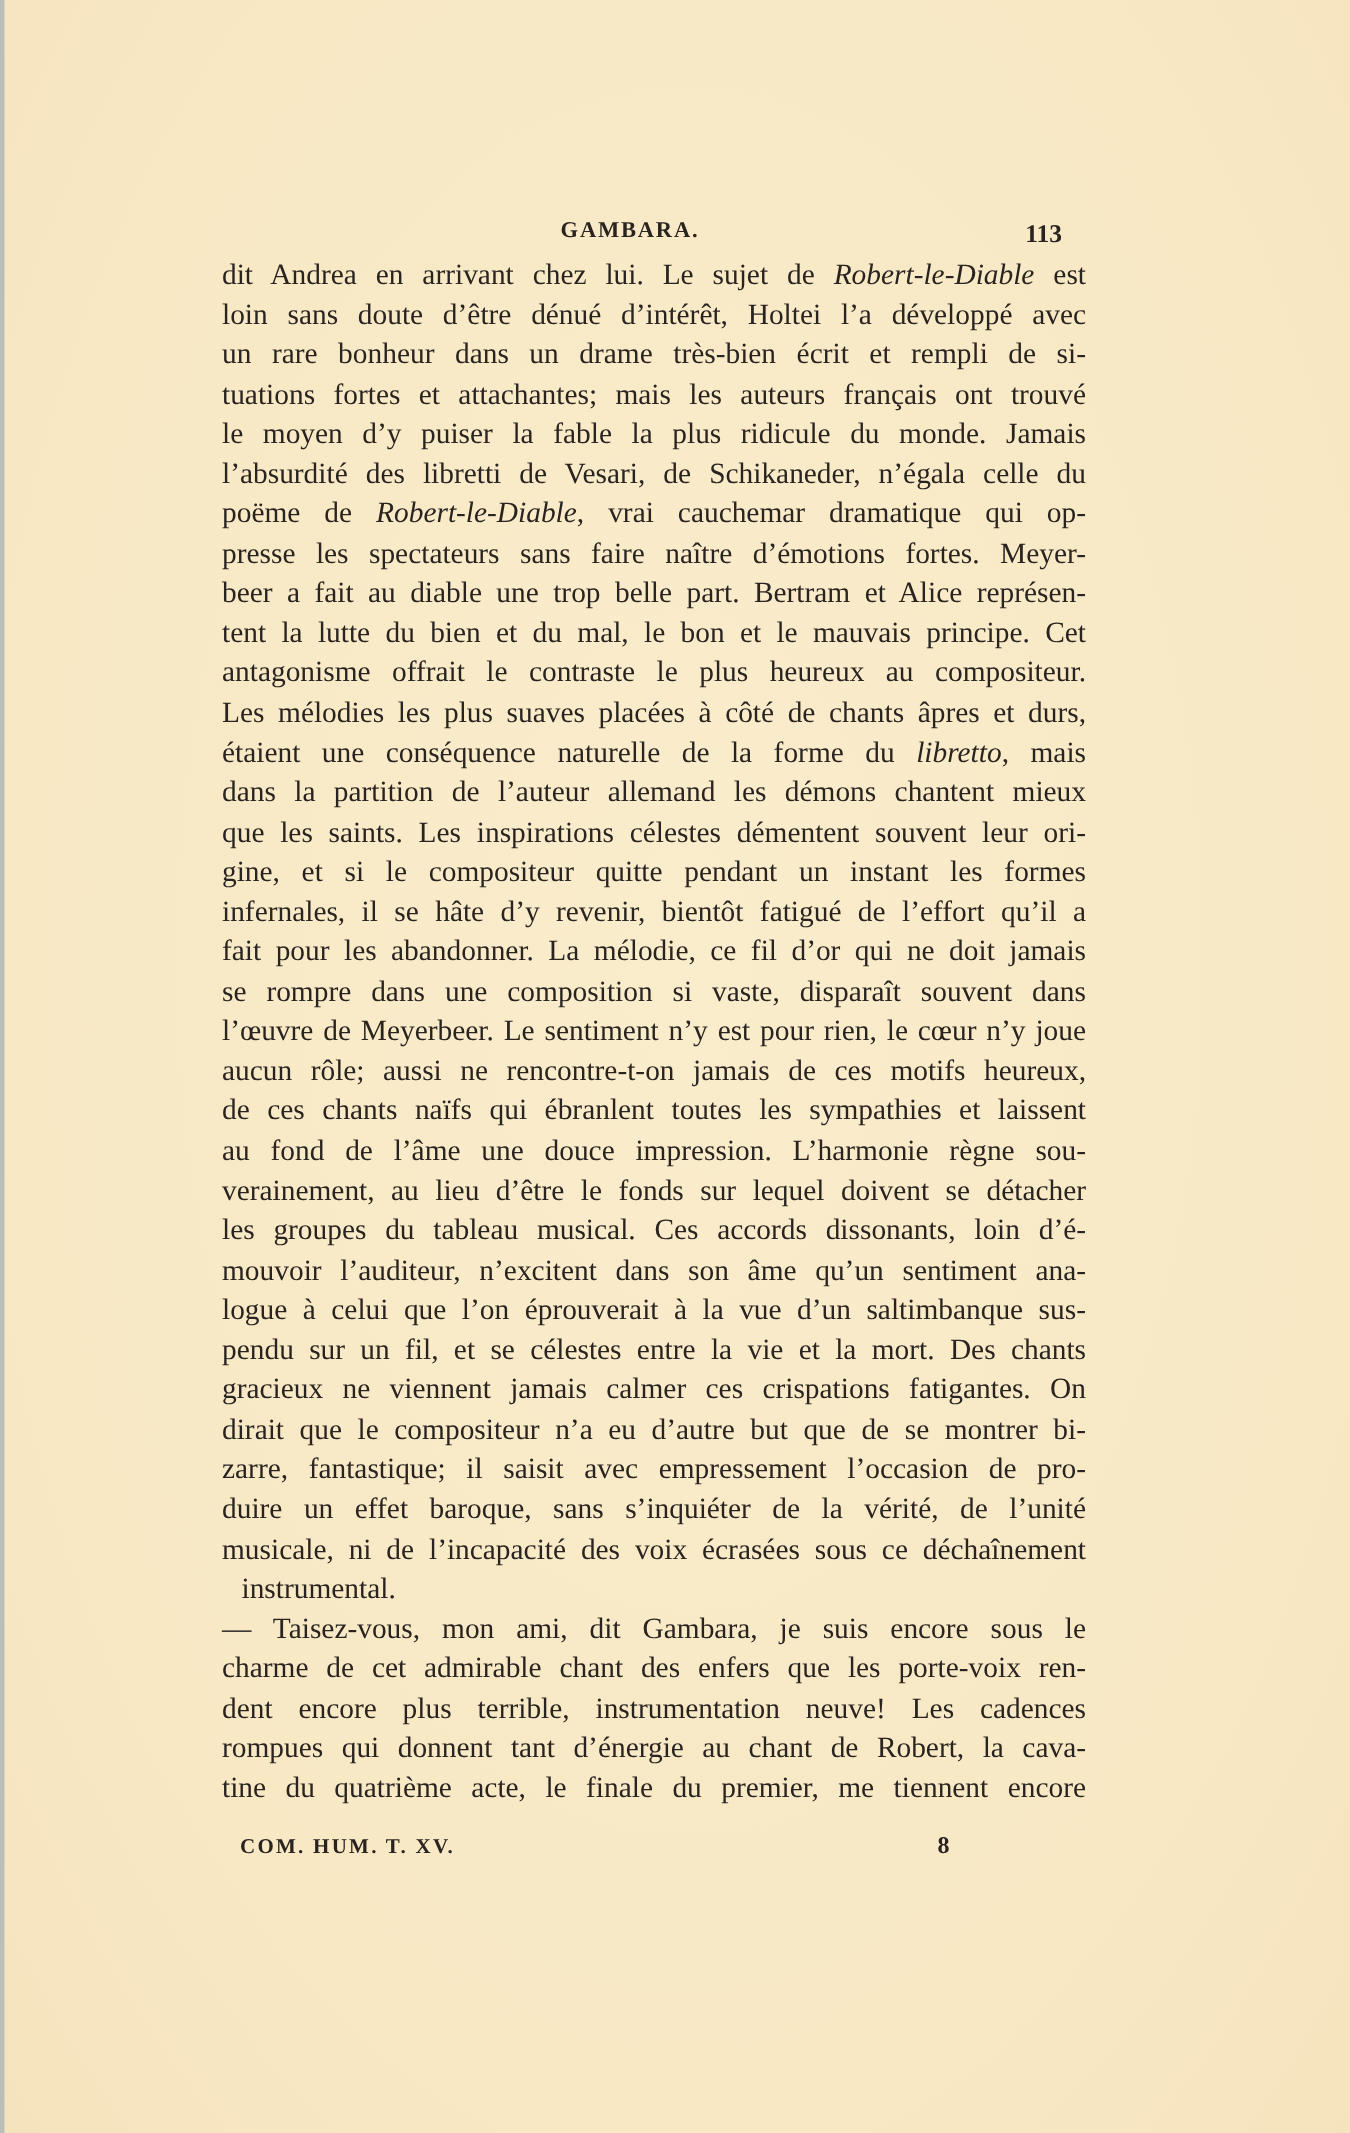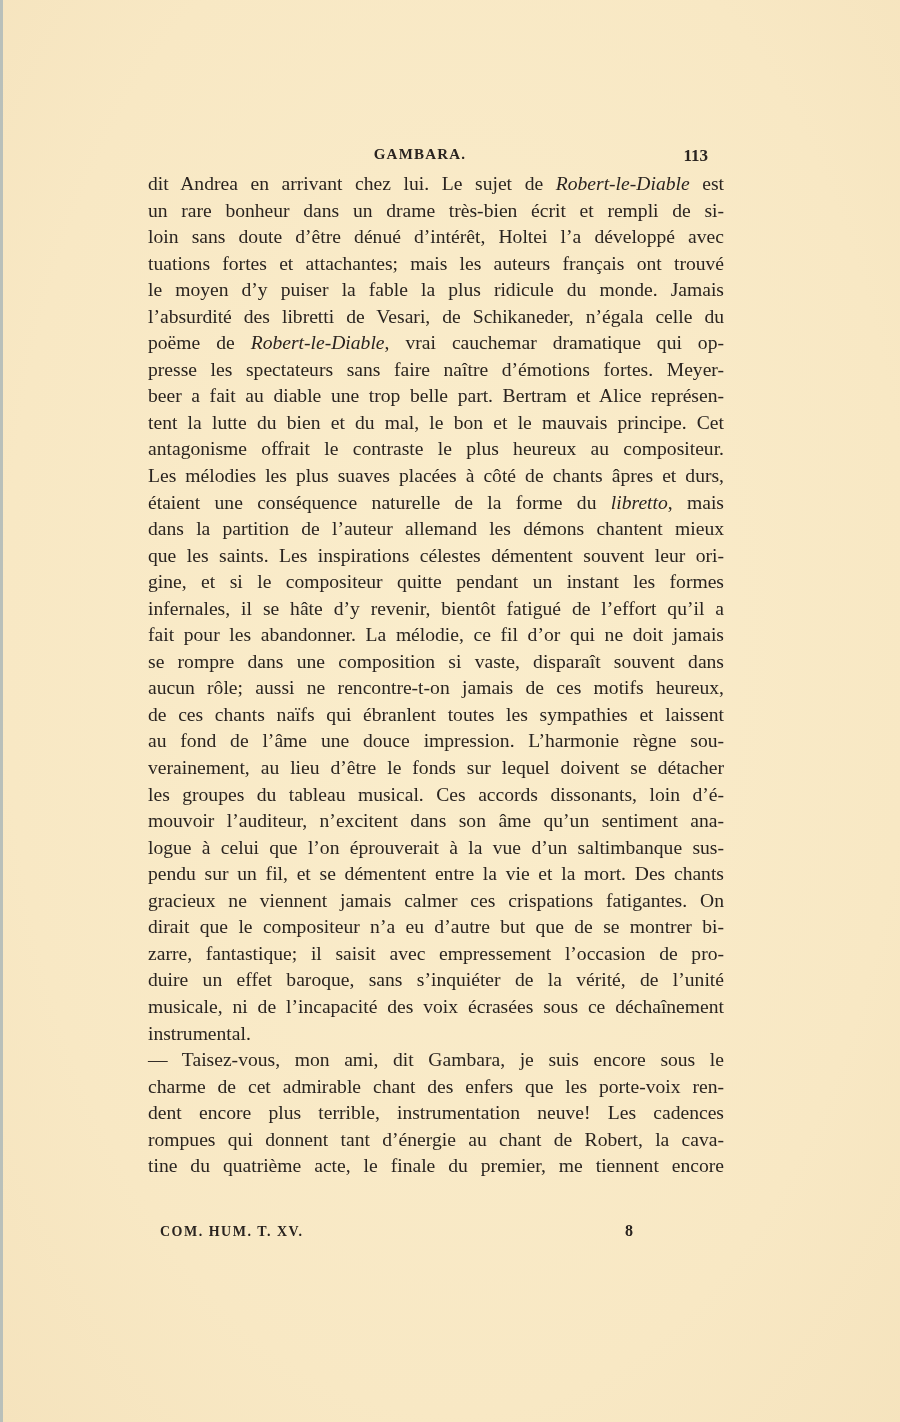--- a/index.html
+++ b/index.html
@@ -33,21 +33,21 @@
   }
   .text-block {
     position: absolute; top: 171px; left: 148px; width: 576px;
     font-family: "Liberation Serif", serif;
     font-size: 19.6px; line-height: 26.55px;
   }
   .line {
     display: block; height: 26.55px; white-space: nowrap;
     text-align: justify; text-align-last: justify;
   }
-  .line.last { text-align-last: left; }
+  .line.last { text-align-last: left; margin-left: 13px; }
   .line.indent { padding-left: 0; }
   .it { font-style: italic; }
   .footer {
     position: absolute; top: 1224px; left: 132px; width: 576px; height: 20px;
   }
   .signature-label {
     position: absolute; left: 28px; top: 0;
     font-family: "Liberation Serif", serif; font-weight: bold;
     font-size: 14px; letter-spacing: 1.5px;
   }
@@ -62,46 +62,47 @@
 <div class="page">
   <div class="spine"></div>
 
   <div class="running-head">
     <span class="running-title">GAMBARA.</span>
     <span class="page-number">113</span>
   </div>
 
   <div class="text-block" id="text-block">
       <span class="line"><span>dit Andrea en arrivant chez lui. Le sujet de </span><span class="it">Robert-le-Diable</span><span> est</span></span>
+      <span class="line"><span>loin sans doute d’être dénué d’intérêt, Holtei l’a développé avec</span></span>
       <span class="line"><span>un rare bonheur dans un drame très-bien écrit et rempli de si-</span></span>
-      <span class="line"><span>loin sans doute d’être dénué d’intérêt, Holtei l’a développé avec</span></span>
       <span class="line"><span>tuations fortes et attachantes; mais les auteurs français ont trouvé</span></span>
       <span class="line"><span>le moyen d’y puiser la fable la plus ridicule du monde. Jamais</span></span>
       <span class="line"><span>l’absurdité des libretti de Vesari, de Schikaneder, n’égala celle du</span></span>
       <span class="line"><span>poëme de </span><span class="it">Robert-le-Diable</span><span>, vrai cauchemar dramatique qui op-</span></span>
       <span class="line"><span>presse les spectateurs sans faire naître d’émotions fortes. Meyer-</span></span>
       <span class="line"><span>beer a fait au diable une trop belle part. Bertram et Alice représen-</span></span>
       <span class="line"><span>tent la lutte du bien et du mal, le bon et le mauvais principe. Cet</span></span>
       <span class="line"><span>antagonisme offrait le contraste le plus heureux au compositeur.</span></span>
       <span class="line"><span>Les mélodies les plus suaves placées à côté de chants âpres et durs,</span></span>
       <span class="line"><span>étaient une conséquence naturelle de la forme du </span><span class="it">libretto</span><span>, mais</span></span>
       <span class="line"><span>dans la partition de l’auteur allemand les démons chantent mieux</span></span>
       <span class="line"><span>que les saints. Les inspirations célestes démentent souvent leur ori-</span></span>
       <span class="line"><span>gine, et si le compositeur quitte pendant un instant les formes</span></span>
       <span class="line"><span>infernales, il se hâte d’y revenir, bientôt fatigué de l’effort qu’il a</span></span>
       <span class="line"><span>fait pour les abandonner. La mélodie, ce fil d’or qui ne doit jamais</span></span>
       <span class="line"><span>se rompre dans une composition si vaste, disparaît souvent dans</span></span>
+      <span class="line"><span>l’œuvre de Meyerbeer. Le sentiment n’y est pour rien, le cœur n’y joue</span></span>
       <span class="line"><span>aucun rôle; aussi ne rencontre-t-on jamais de ces motifs heureux,</span></span>
       <span class="line"><span>de ces chants naïfs qui ébranlent toutes les sympathies et laissent</span></span>
       <span class="line"><span>au fond de l’âme une douce impression. L’harmonie règne sou-</span></span>
       <span class="line"><span>verainement, au lieu d’être le fonds sur lequel doivent se détacher</span></span>
       <span class="line"><span>les groupes du tableau musical. Ces accords dissonants, loin d’é-</span></span>
       <span class="line"><span>mouvoir l’auditeur, n’excitent dans son âme qu’un sentiment ana-</span></span>
       <span class="line"><span>logue à celui que l’on éprouverait à la vue d’un saltimbanque sus-</span></span>
-      <span class="line"><span>pendu sur un fil, et se démentent entre la vie et la mort. Des chants</span></span>
+      <span class="line"><span>pendu sur un fil, et se célestes entre la vie et la mort. Des chants</span></span>
       <span class="line"><span>gracieux ne viennent jamais calmer ces crispations fatigantes. On</span></span>
       <span class="line"><span>dirait que le compositeur n’a eu d’autre but que de se montrer bi-</span></span>
       <span class="line"><span>zarre, fantastique; il saisit avec empressement l’occasion de pro-</span></span>
       <span class="line"><span>duire un effet baroque, sans s’inquiéter de la vérité, de l’unité</span></span>
       <span class="line"><span>musicale, ni de l’incapacité des voix écrasées sous ce déchaînement</span></span>
       <span class="line last"><span>instrumental.</span></span>
       <span class="line indent"><span>— Taisez-vous, mon ami, dit Gambara, je suis encore sous le</span></span>
       <span class="line"><span>charme de cet admirable chant des enfers que les porte-voix ren-</span></span>
       <span class="line"><span>dent encore plus terrible, instrumentation neuve! Les cadences</span></span>
       <span class="line"><span>rompues qui donnent tant d’énergie au chant de Robert, la cava-</span></span>

